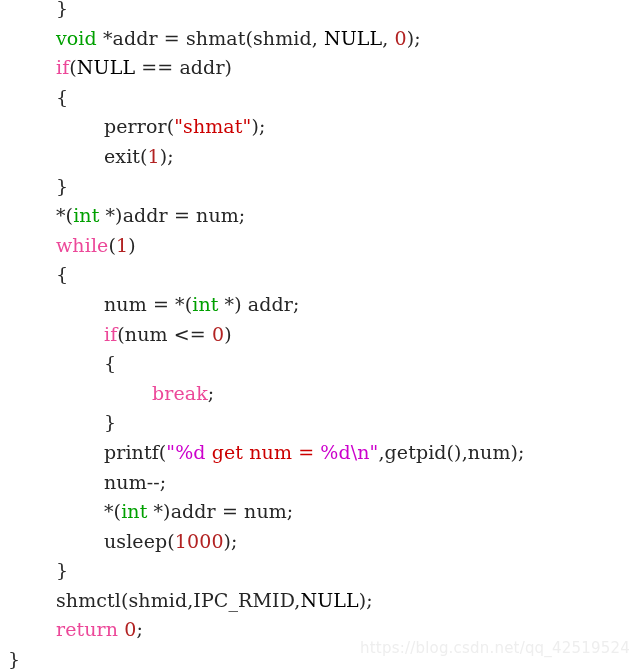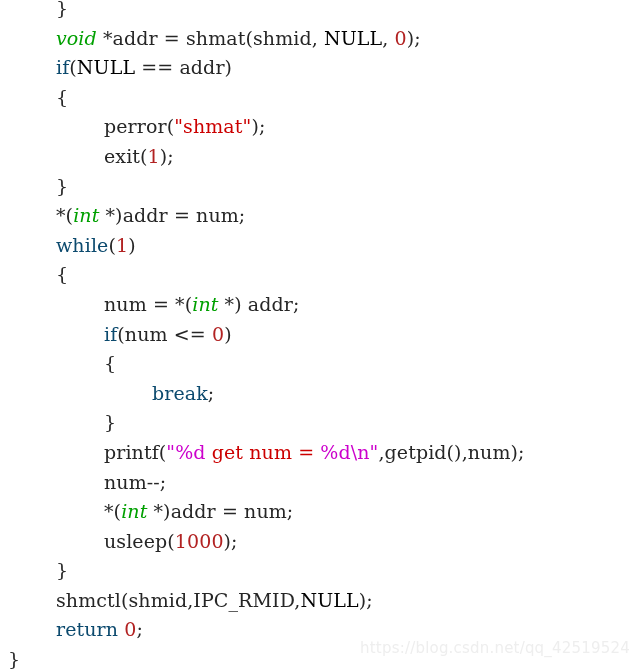--- a/index.html
+++ b/index.html
@@ -28,22 +28,22 @@
     letter-spacing: 0.1px;
   }
   .line {
     height: 29.6px;
     padding-left: 8px;
     white-space: pre;
   }
 
   
   .tok-plain   { color: #262626; }
-  .tok-type    { color: #00a000; font-style: italic; }
-  .tok-kw      { color: #0c4a6e; }
+  .tok-type    { color: #00a000; }
+  .tok-kw      { color: #ec4899; }
   .tok-num     { color: #b22222; }
   .tok-null    { color: #000000; }
   .tok-str     { color: #cc0000; }
   .tok-fmt     { color: #cc00cc; }
 
   #watermark {
     position: absolute;
     right: 4px;
     bottom: 12px;
     font-family: "DejaVu Sans", "Liberation Sans", sans-serif;

